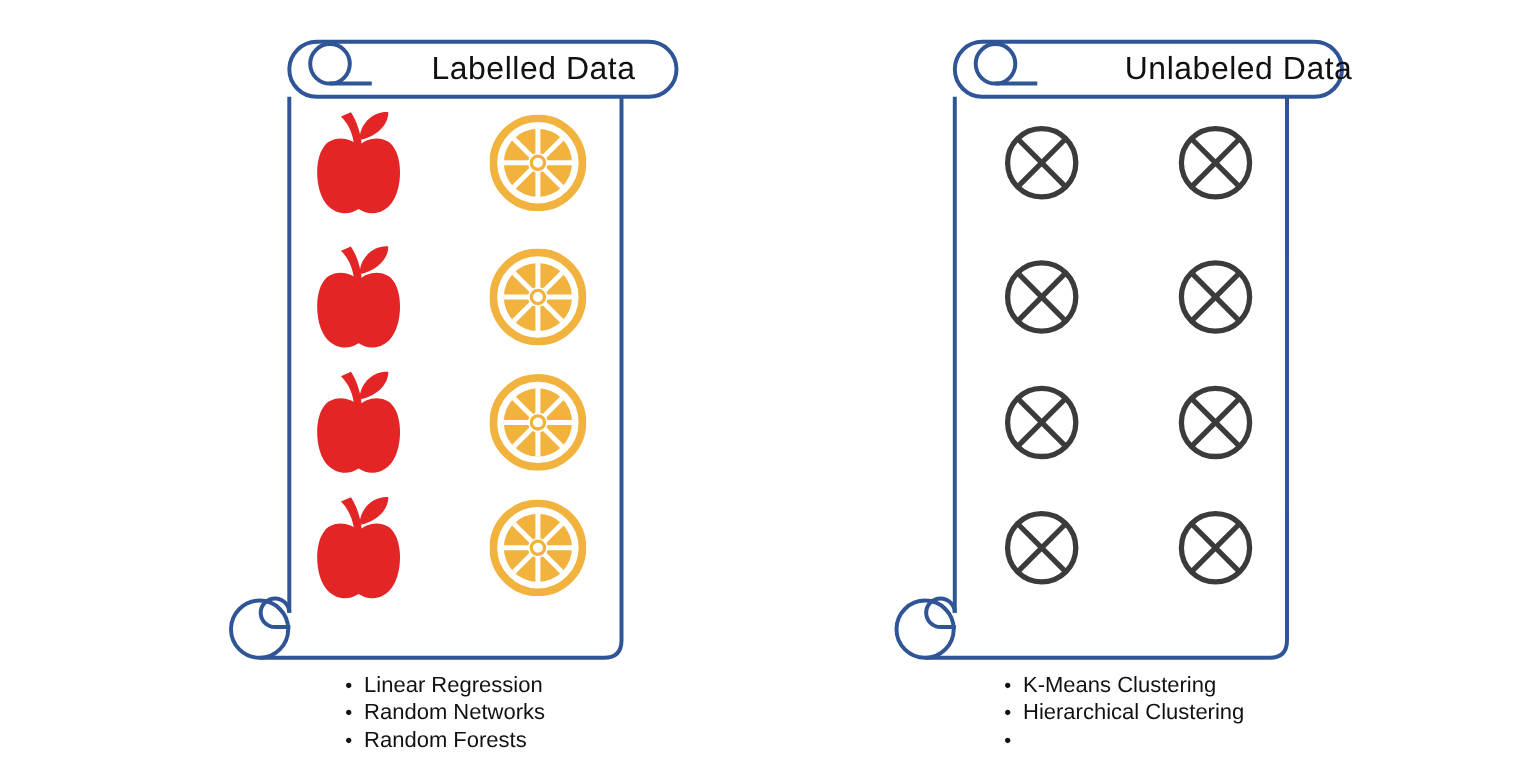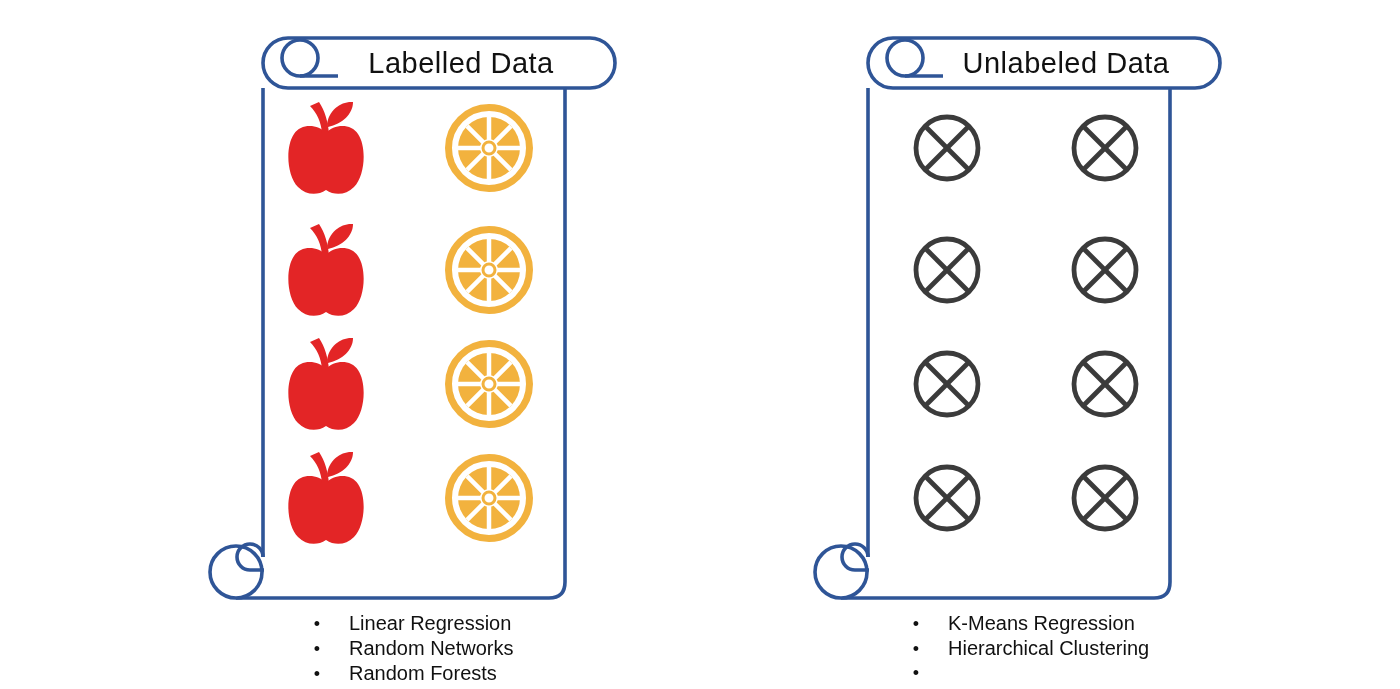--- a/index.html
+++ b/index.html
@@ -5,39 +5,39 @@
   html,body{margin:0;padding:0;background:#ffffff;}
   .canvas{
     position:relative;width:1400px;height:689px;background:#ffffff;overflow:hidden;
     font-family:"Liberation Sans",sans-serif;color:#111111;
   }
   .scroll-svg{position:absolute;width:425px;height:575px;top:30px;}
   .scroll-left{left:200px;}
   .scroll-right{left:805px;}
   .banner-title{
     position:absolute;top:38px;width:352px;height:50px;line-height:50px;
-    text-align:center;font-size:29px;letter-spacing:0.5px;white-space:nowrap;
+    text-align:center;font-size:29px;letter-spacing:0.5px;white-space:nowrap;padding-left:24px;
   }
   .banner-title span{display:inline-block;transform:translateX(22px);}
   .title-left{left:263px;}
-  .title-right{left:868px;}
+  .title-right{left:904px;}
   .icon{position:absolute;}
   .apple{left:287px;width:78px;height:95px;}
   .a-r1{top:100px}.a-r2{top:222px}.a-r3{top:336px}.a-r4{top:450px}
   .orange{left:445px;width:88px;height:88px;}
   .o-r1{top:104px}.o-r2{top:226px}.o-r3{top:340px}.o-r4{top:454px}
   .xmark{width:70px;height:70px;}
   .x-c1{left:912px}.x-c2{left:1070px}
   .x-r1{top:113px}.x-r2{top:235px}.x-r3{top:349px}.x-r4{top:463px}
   .method-list{position:absolute;top:611px;font-size:20px;}
   .list-left{left:311px;}
   .list-right{left:910px;}
   .method-item{display:flex;align-items:baseline;height:25px;line-height:25px;}
   .bullet{width:12px;text-align:center;font-size:18px;}
-  .method-label{margin-left:26px;white-space:nowrap;}
+  .method-label{margin-left:8px;white-space:nowrap;}
   svg{display:block;}
 </style>
 </head>
 <body>
 
 <div class="canvas">
 
   <svg class="scroll-svg scroll-left" viewBox="0 0 425 575">
     <g stroke="#2F5597" stroke-width="3.6" fill="none" stroke-linejoin="round">
       <rect x="63" y="58" width="302" height="510" fill="#ffffff" stroke="none"></rect>
@@ -249,21 +249,21 @@
     </div>
     <div class="method-item">
       <span class="bullet">•</span>
       <span class="method-label">Random Forests</span>
     </div>
   </div>
 
   <div class="method-list list-right">
     <div class="method-item">
       <span class="bullet">•</span>
-      <span class="method-label">K-Means Regression</span>
+      <span class="method-label">K-Means Clustering</span>
     </div>
     <div class="method-item">
       <span class="bullet">•</span>
       <span class="method-label">Hierarchical Clustering</span>
     </div>
     <div class="method-item">
       <span class="bullet">•</span>
     </div>
   </div>
 

